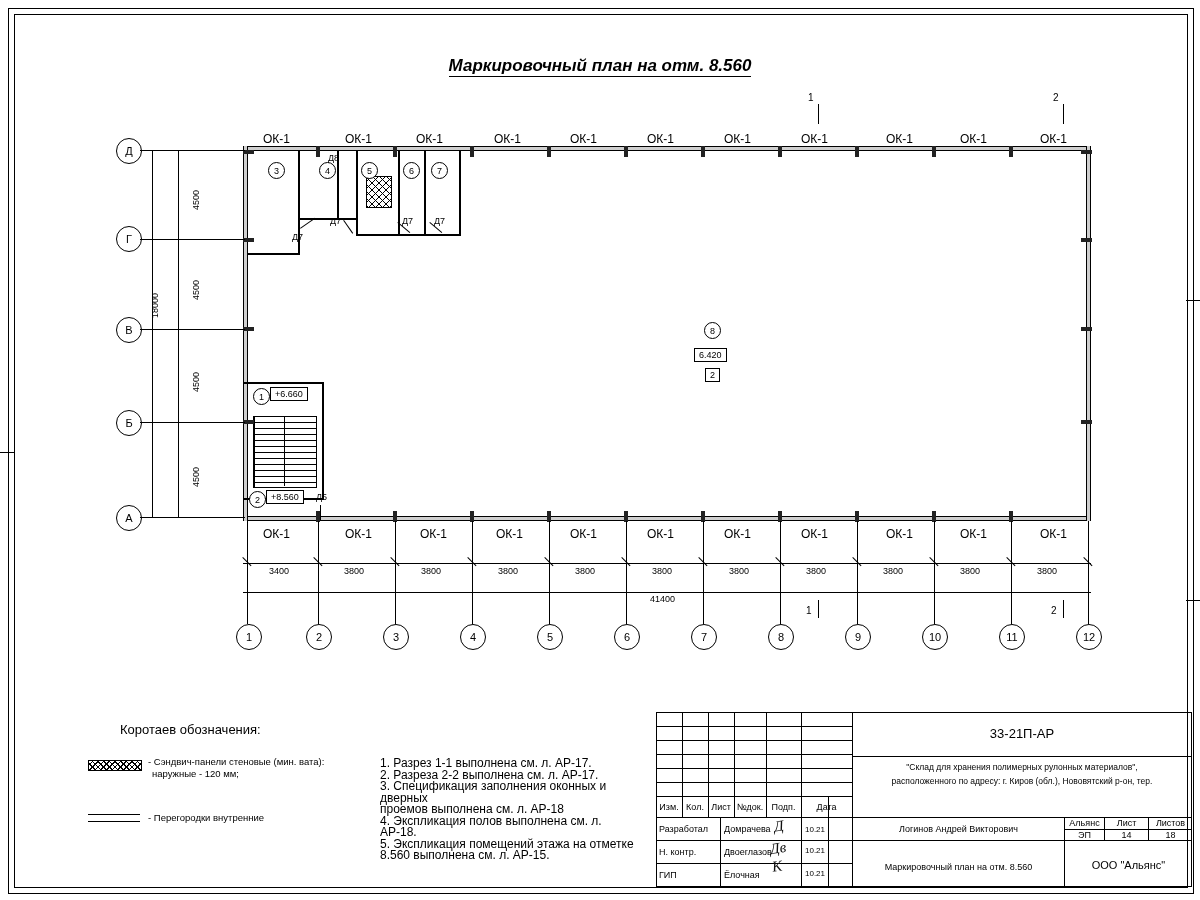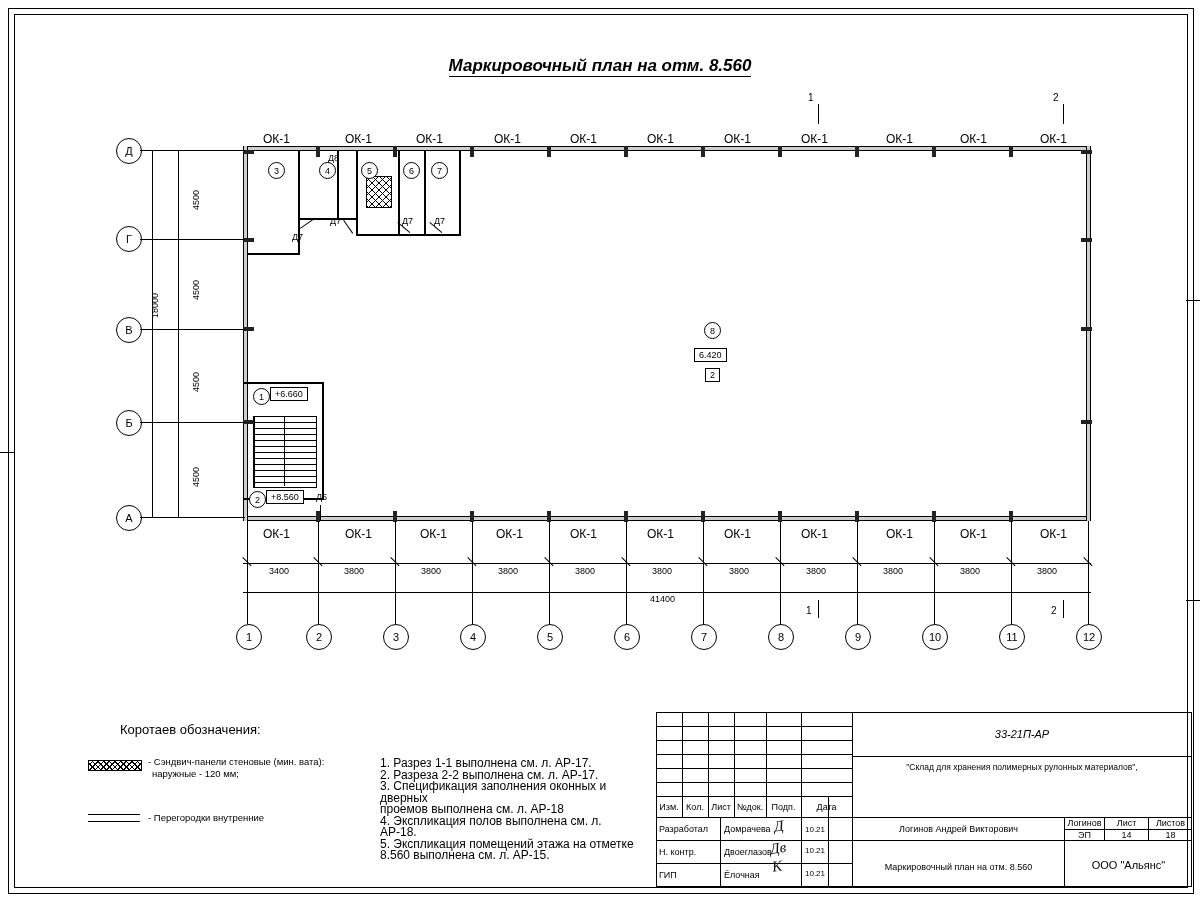--- a/index.html
+++ b/index.html
@@ -363,27 +363,28 @@
     <div class="cell" style="left:146px;top:131px;width:26px;height:16px;font-size:8px;">10.21</div>
 
     <div class="cell left" style="left:0;top:152px;width:64px;height:22px;">ГИП</div>
     <div class="cell left" style="left:65px;top:152px;width:80px;height:22px;">Ёлочная</div>
     <div class="cell" style="left:146px;top:154px;width:26px;height:16px;font-size:8px;">10.21</div>
 
     <div class="sig" style="left:118px;top:106px;">Д</div>
     <div class="sig" style="left:114px;top:128px;">Дв</div>
     <div class="sig" style="left:116px;top:146px;">К</div>
 
-    <div class="cell" style="left:197px;top:12px;width:338px;height:20px;font-size:11px;font-style:italic;">33-21П-АР</div>
+    <div class="cell" style="left:197px;top:12px;width:338px;height:20px;font-size:13px;">33-21П-АР</div>
     <div class="cell" style="left:197px;top:48px;width:338px;height:14px;font-size:8.5px;">"Склад для хранения полимерных рулонных материалов",</div>
+    <div class="cell" style="left:197px;top:62px;width:338px;height:14px;font-size:8.5px;">расположенного по адресу: г. Киров (обл.), Нововятский р-он, тер.</div>
 
     <div class="cell" style="left:197px;top:108px;width:211px;height:18px;font-size:9px;">Логинов Андрей Викторович</div>
     <div class="cell" style="left:197px;top:145px;width:211px;height:20px;font-size:9px;">Маркировочный план на отм. 8.560</div>
 
-    <div class="cell" style="left:409px;top:105px;width:39px;height:12px;font-size:9px;">Логинов</div>
+    <div class="cell" style="left:409px;top:105px;width:39px;height:12px;font-size:9px;">Альянс</div>
     <div class="cell" style="left:449px;top:105px;width:43px;height:12px;font-size:9px;">Лист</div>
     <div class="cell" style="left:493px;top:105px;width:43px;height:12px;font-size:9px;">Листов</div>
     <div class="cell" style="left:409px;top:117px;width:39px;height:11px;font-size:9px;">ЭП</div>
     <div class="cell" style="left:449px;top:117px;width:43px;height:11px;font-size:9px;">14</div>
     <div class="cell" style="left:493px;top:117px;width:43px;height:11px;font-size:9px;">18</div>
 
     <div class="cell" style="left:409px;top:140px;width:127px;height:26px;font-size:11px;">ООО "Альянс"</div>
   </div>
 
 </div>

